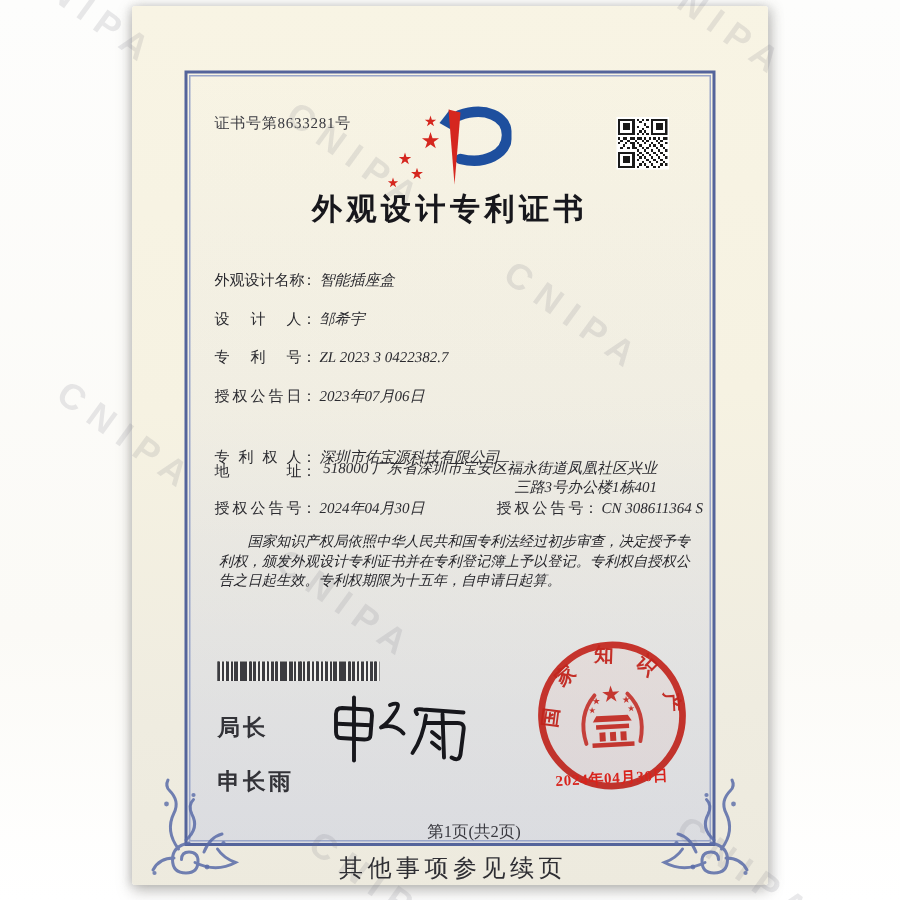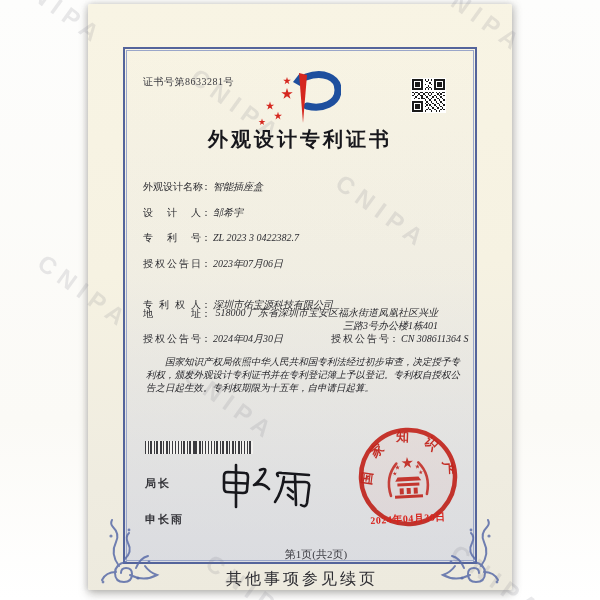--- a/index.html
+++ b/index.html
@@ -45,21 +45,21 @@
          line-height:13.2px;font-style:italic;color:#26262b;text-align:justify;}
   .legal p{margin:0;text-indent:2em;}
 
   .barcode{position:absolute;z-index:6;left:145px;top:441px;width:108px;height:13px;opacity:.88;
     background:
       repeating-linear-gradient(90deg,#26262a 0 1.5px,transparent 1.5px 3px),
       repeating-linear-gradient(90deg,#26262a 0 1px,transparent 1px 5.5px),
       #f6f5f2;}
 
   .signer{position:absolute;z-index:6;left:145px;font-family:"Liberation Sans",sans-serif;
-          font-weight:bold;font-size:11px;color:#333338;letter-spacing:2px;}
+          font-weight:bold;font-size:15px;color:#333338;letter-spacing:2px;}
   .sig-svg{position:absolute;z-index:6;left:212px;top:460px;}
 
   .seal{position:absolute;z-index:7;left:352px;top:421px;mix-blend-mode:multiply;
         transform:rotate(-3deg);}
   .sealdate{position:absolute;z-index:8;left:408px;top:512px;transform:translateX(-50%) rotate(-3deg);
             font-size:10px;font-weight:bold;color:#d8231c;white-space:nowrap;letter-spacing:.5px;}
 
   .pagenum{position:absolute;z-index:6;left:316px;top:547px;transform:translateX(-50%);
            font-size:11px;color:#3a3a40;white-space:nowrap;}
   .note{position:absolute;z-index:6;left:302px;top:569px;transform:translateX(-50%);

